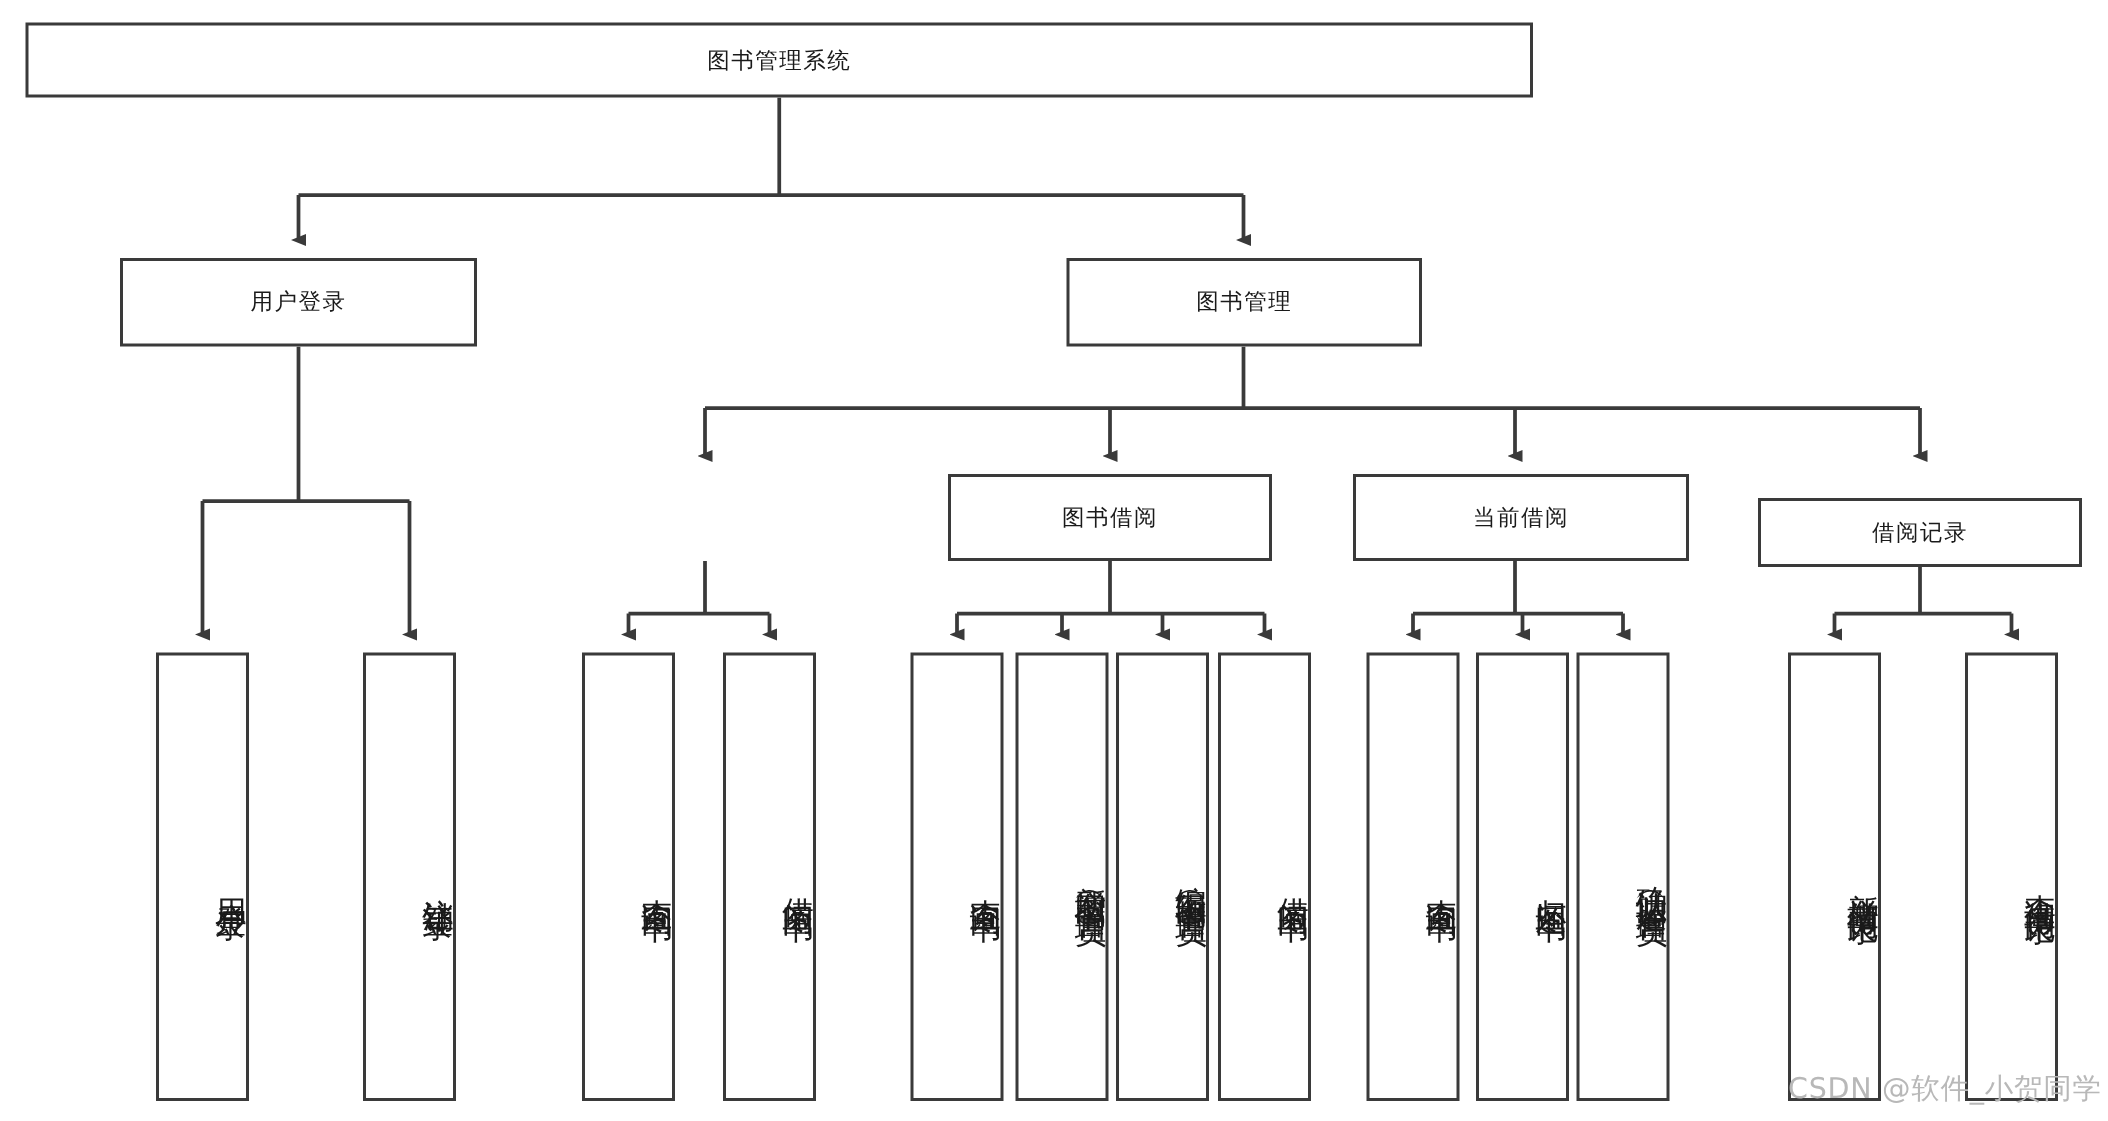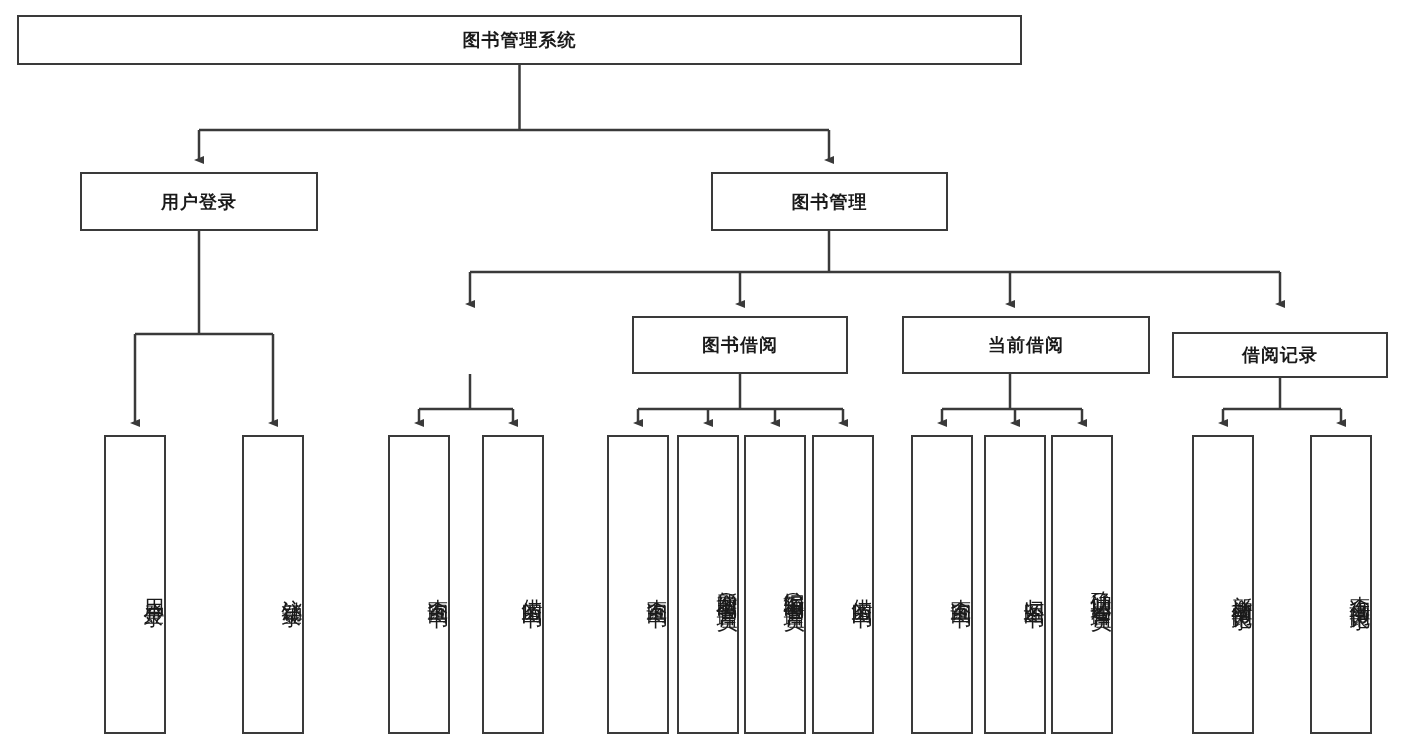--- a/index.html
+++ b/index.html
@@ -29,23 +29,22 @@
     position: absolute;
     box-sizing: border-box;
     border: 2px solid #3a3a3a;
     background: #ffffff;
     display: flex;
     align-items: center;
     justify-content: center;
     color: #1a1a1a;
   }
   .node.horiz {
-    font-size: 18px;
+    font-size: 15px;
     letter-spacing: 1px;
-    font-weight: bold;
   }
   .node.vert {
     writing-mode: vertical-rl;
     text-orientation: upright;
     font-size: 21px;
     letter-spacing: 3px;
     line-height: 1;
     align-items: flex-start;
     justify-content: center;
     padding-top: 6px;
@@ -125,21 +124,21 @@
   <div class="node horiz" style="left:80px; top:172px; width:238px; height:59px;">
     <span>用户登录</span>
   </div>
   <div class="node horiz" style="left:711px; top:172px; width:237px; height:59px;justify-content:center;">
     <span>图书管理</span>
   </div>
 
   <div class="node horiz" style="left:632px; top:316px; width:216px; height:58px;">
     <span>图书借阅</span>
   </div>
-  <div class="node horiz" style="left:902px; top:316px; width:248px; height:58px;">
+  <div class="node horiz" style="left:902px; top:316px; width:224px; height:58px;">
     <span>当前借阅</span>
   </div>
   <div class="node horiz" style="left:1172px; top:332px; width:216px; height:46px;">
     <span>借阅记录</span>
   </div>
 
   <div class="node vert" style="left:104px; top:435px; width:62px; height:299px;">
     <span class="vtext">用户登录</span>
   </div>
   <div class="node vert" style="left:242px; top:435px; width:62px; height:299px;">
@@ -176,14 +175,15 @@
     <span class="vtext">确认归还（管理员）</span>
   </div>
 
   <div class="node vert" style="left:1192px; top:435px; width:62px; height:299px;">
     <span class="vtext">新增借阅记录</span>
   </div>
   <div class="node vert" style="left:1310px; top:435px; width:62px; height:299px;">
     <span class="vtext">查询借阅记录</span>
   </div>
 
+  <div class="watermark" style="left:1192px; top:713px;">CSDN @软件_小贺同学</div>
 
 </div>
 
 </body></html>

